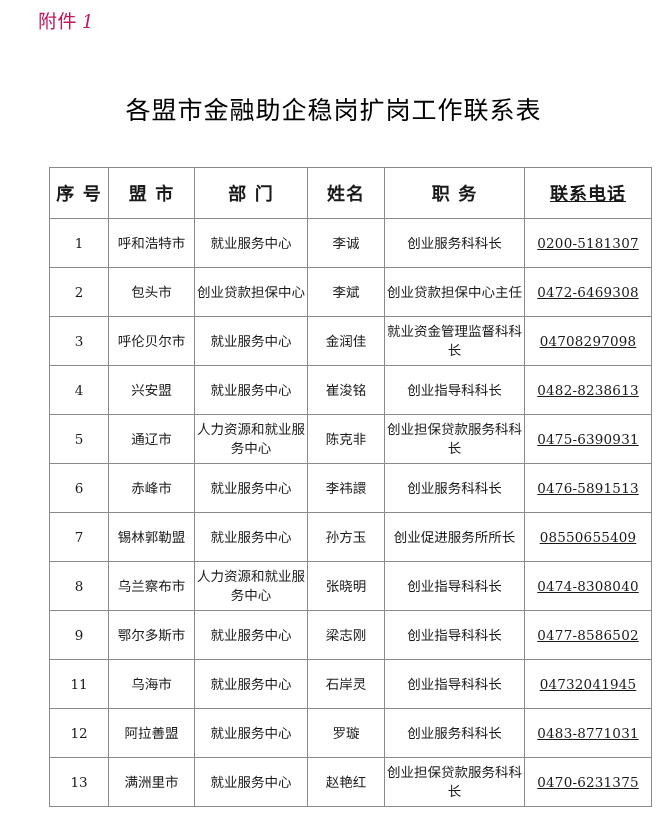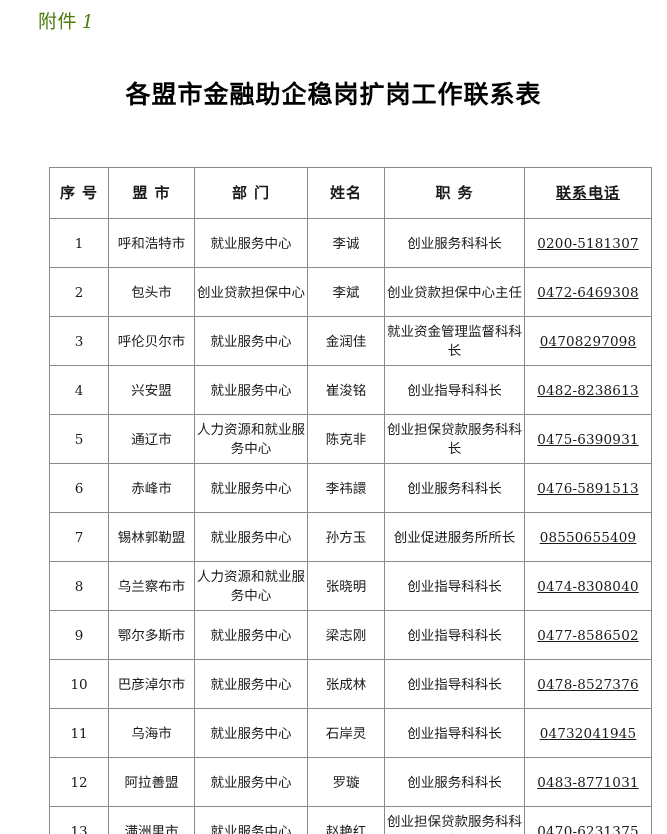--- a/index.html
+++ b/index.html
@@ -28,39 +28,39 @@
   .attachment-label {
     position: absolute;
     left: 38px;
     top: 8px;
     font-size: 19px;
     line-height: 26px;
     letter-spacing: 0.5px;
     white-space: nowrap;
     font-family: "DejaVu Sans", "Liberation Sans", sans-serif;
     font-weight: 400;
-    color: #4d7c0f;
+    color: #be185d;
   }
   .attachment-label .attach-num {
     font-family: "DejaVu Serif", "Liberation Serif", serif;
     font-style: italic;
     font-size: 18px;
     padding-left: 5px;
   }
 
   
   .doc-title {
     position: absolute;
     left: 0;
-    top: 78px;
+    top: 94px;
     width: 667px;
     text-align: center;
     font-size: 25px;
     line-height: 34px;
-    font-weight: 700;
+    font-weight: 400;
     letter-spacing: 1px;
     font-family: "DejaVu Serif", "Liberation Serif", serif;
     color: #000000;
     white-space: nowrap;
   }
 
   
   .table-wrap {
     position: absolute;
     left: 49px;
@@ -80,21 +80,21 @@
     vertical-align: middle;
     padding: 3px 2px;
     font-size: 13.5px;
     line-height: 19px;
     color: #1a1a1a;
     font-family: "DejaVu Serif", "Liberation Serif", serif;
     word-break: break-all;
   }
   table.contact-table thead th {
     height: 44px;
-    font-size: 15px;
+    font-size: 18px;
     font-weight: 700;
     letter-spacing: 1px;
   }
   table.contact-table tbody td {
     height: 42px;
   }
   td.col-idx, th.col-idx { width: 54px; }
   td.col-city, th.col-city { width: 81px; }
   td.col-dept, th.col-dept { width: 108px; }
   td.col-name, th.col-name { width: 72px; }
@@ -201,28 +201,20 @@
           </tr>
           <tr>
             <td class="col-idx">9</td>
             <td class="col-city">鄂尔多斯市</td>
             <td class="col-dept">就业服务中心</td>
             <td class="col-name">梁志刚</td>
             <td class="col-title">创业指导科科长</td>
             <td class="col-phone">0477-8586502</td>
           </tr>
           <tr>
-            <td class="col-idx">10</td>
-            <td class="col-city">巴彦淖尔市</td>
-            <td class="col-dept">就业服务中心</td>
-            <td class="col-name">张成林</td>
-            <td class="col-title">创业指导科科长</td>
-            <td class="col-phone">0478-8527376</td>
-          </tr>
-          <tr>
             <td class="col-idx">11</td>
             <td class="col-city">乌海市</td>
             <td class="col-dept">就业服务中心</td>
             <td class="col-name">石岸灵</td>
             <td class="col-title">创业指导科科长</td>
             <td class="col-phone">04732041945</td>
           </tr>
           <tr>
             <td class="col-idx">12</td>
             <td class="col-city">阿拉善盟</td>

